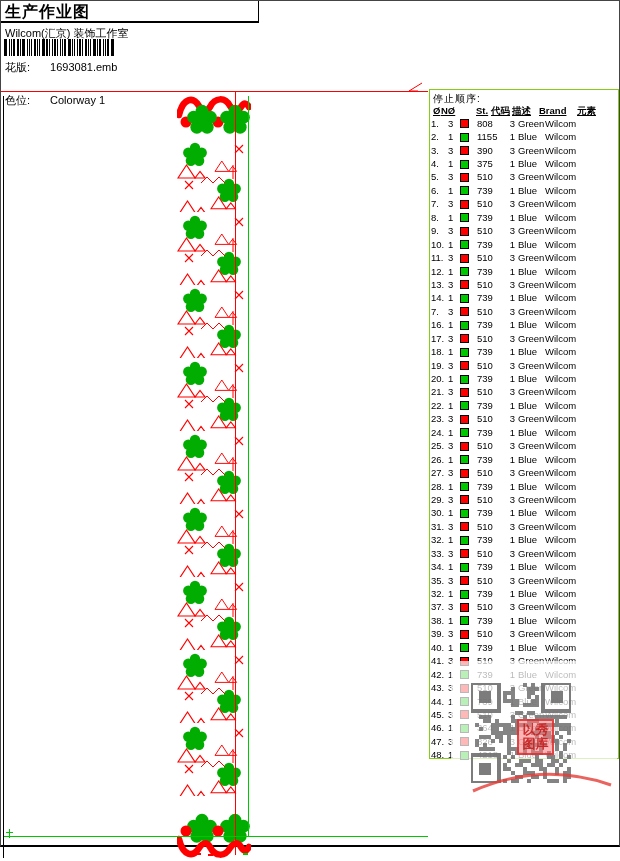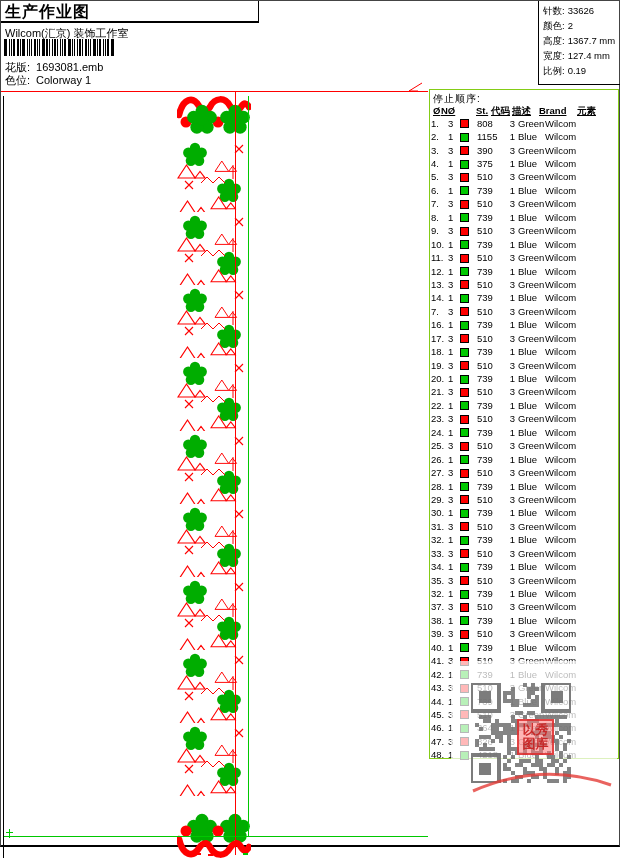--- a/index.html
+++ b/index.html
@@ -12,21 +12,21 @@
   .page { position:absolute; left:0; top:0; width:620px; height:847px;
     border:1px solid #444; border-bottom:2px solid #000; }
 
   
   .title-box { position:absolute; left:0; top:0; width:258px; height:22px;
     border-right:1px solid #000; border-bottom:2px solid #000;
     font-size:16px; font-weight:bold; padding:1px 4px; letter-spacing:1px; }
   .company { position:absolute; left:4px; top:25px; font-size:11px; }
   .barcode { position:absolute; left:3px; top:38px; width:154px; height:17px; }
   .meta-line { position:absolute; left:4px; font-size:11px; }
-  .meta-line .lbl { margin-right:6px; }
+  .meta-line .lbl { margin-right:20px; }
 
   
   .info-box { position:absolute; left:537px; top:0; width:83px; height:84px;
     border-left:1px solid #000; border-bottom:1px solid #000; padding:2px 0 0 4px; }
   .info-row { font-size:9.5px; line-height:15px; white-space:nowrap; }
   .info-row .lbl { margin-right:3px; }
 
   
   .red-hline { position:absolute; left:0; top:90px; width:427px; height:1px; background:#f00; }
   .canvas-left-border { position:absolute; left:2px; top:95px; width:1px; height:762px; background:#000; }
@@ -108,31 +108,24 @@
       <rect x="93" y="0" width="1" height="17" fill="#000"></rect>
       <rect x="95" y="0" width="2" height="17" fill="#000"></rect>
       <rect x="99" y="0" width="1" height="17" fill="#000"></rect>
       <rect x="101" y="0" width="1" height="17" fill="#000"></rect>
       <rect x="103" y="0" width="2" height="17" fill="#000"></rect>
       <rect x="107" y="0" width="3" height="17" fill="#000"></rect>
     </svg>
   <div class="meta-line" style="top:59px;">
     <span class="lbl">花版:</span><span>1693081.emb</span>
   </div>
-  <div class="meta-line" style="top:72px;">
+  <div class="meta-line" style="top:92px;">
     <span class="lbl">色位:</span><span>Colorway 1</span>
   </div>
 
-  <div class="info-box" id="info-box">
-      <div class="info-row"><span class="lbl">针数:</span><span class="val">33626</span></div>
-      <div class="info-row"><span class="lbl">颜色:</span><span class="val">2</span></div>
-      <div class="info-row"><span class="lbl">高度:</span><span class="val">1367.7 mm</span></div>
-      <div class="info-row"><span class="lbl">宽度:</span><span class="val">127.4 mm</span></div>
-      <div class="info-row"><span class="lbl">比例:</span><span class="val">0.19</span></div>
-    </div>
 
   <div class="red-hline"></div>
   <div class="canvas-left-border"></div>
   <svg class="angle-marker" width="16" height="12">
     <path d="M1,10 L14,2 M1,10 L10,10" stroke="#f00" stroke-width="1" fill="none"></path>
   </svg>
 
   <svg class="design-svg" width="74" height="766" viewBox="0 0 74 766">
     <defs>
       <g id="clover" fill="#00ad00">

